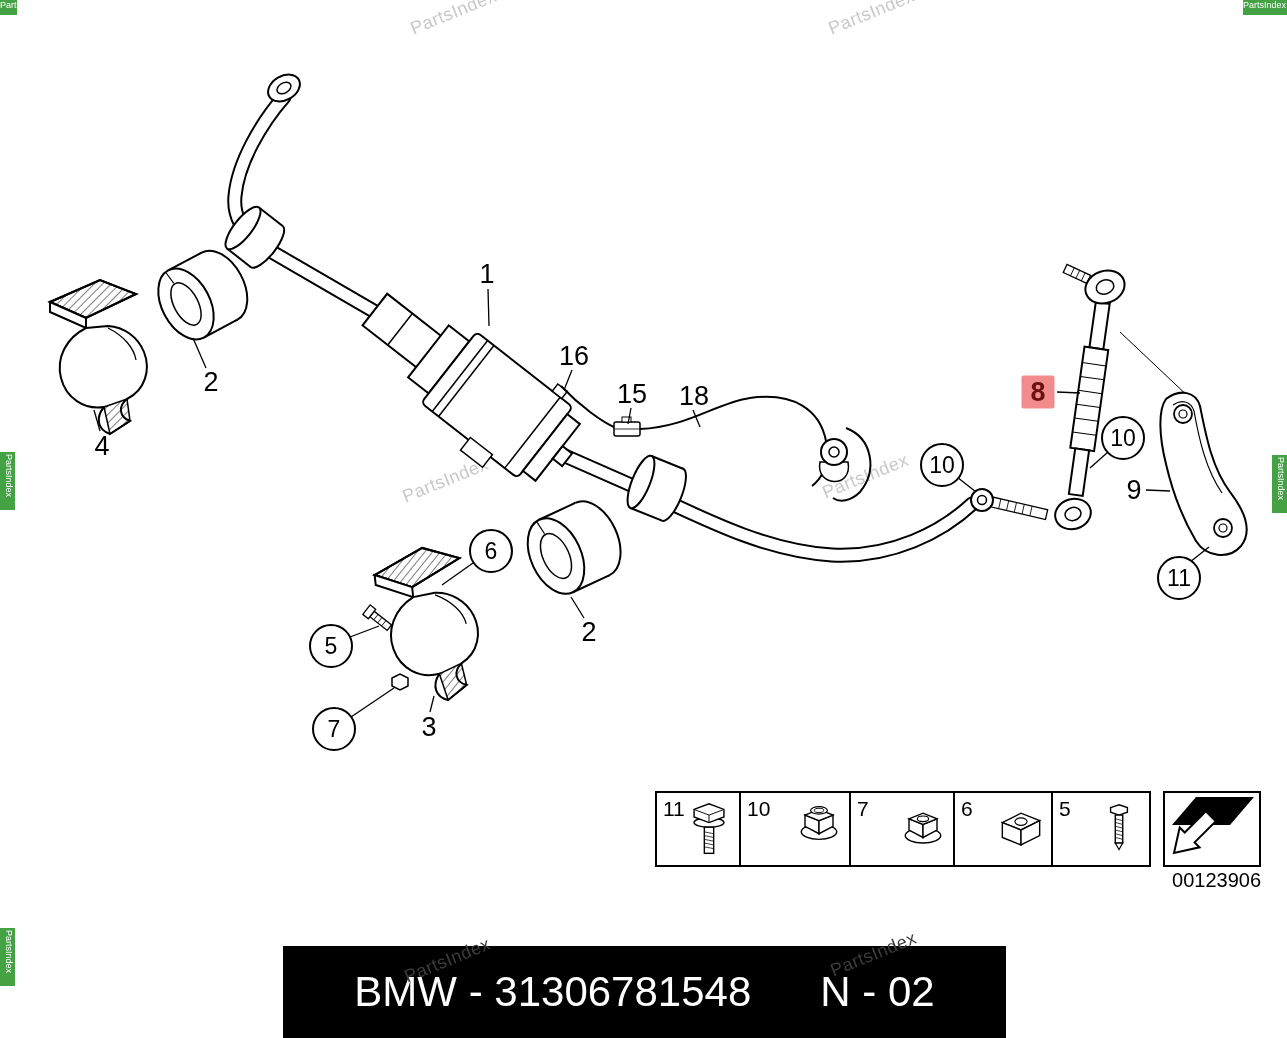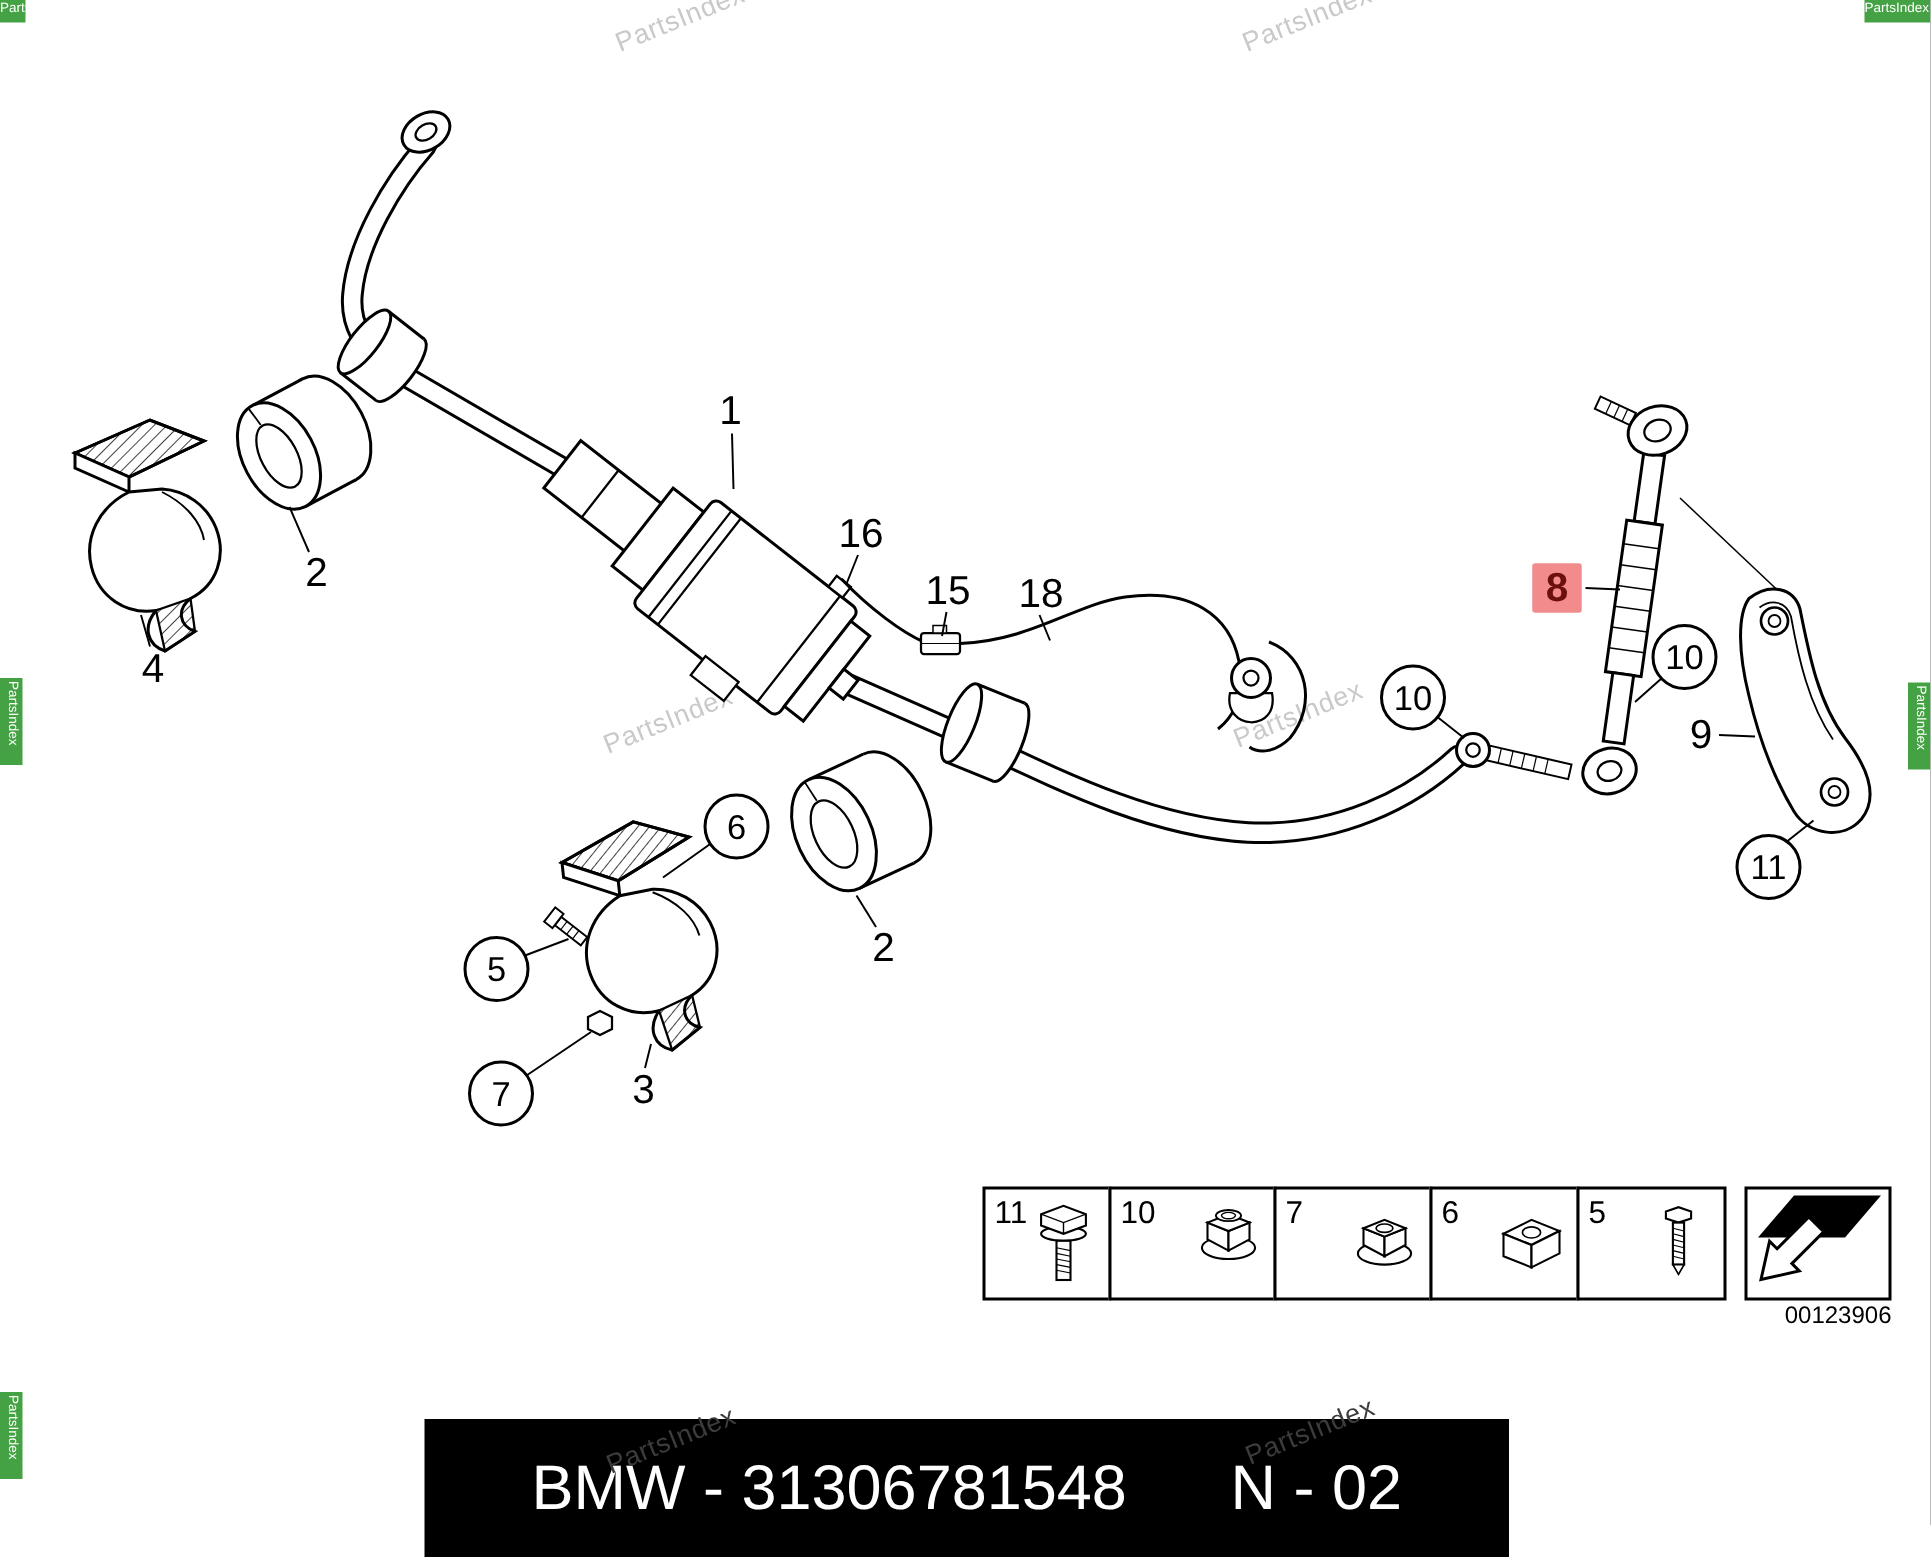--- a/index.html
+++ b/index.html
@@ -27,21 +27,21 @@
 
   
   .legend{position:absolute;left:655px;top:791px;display:flex;z-index:4;}
   .cell{position:relative;height:76px;background:#fff;border:2px solid #000;box-sizing:border-box;}
   .cell + .cell{margin-left:-2px;}
   .cell .num{position:absolute;left:6px;top:4px;font-size:21px;}
   .cell svg{position:absolute;right:2px;top:6px;}
   .arrowbox{position:absolute;left:1163px;top:791px;width:98px;height:76px;background:#fff;
             border:2px solid #000;box-sizing:border-box;z-index:4;}
   .imgnum{position:absolute;left:1163px;top:869px;width:98px;text-align:right;
-          font-size:16px;z-index:4;}
+          font-size:20px;z-index:4;}
 
   
   .footer{position:absolute;left:283px;top:946px;width:723px;height:92px;background:#000;
           color:#fff;display:flex;align-items:center;justify-content:center;gap:69px;
           font-size:42px;z-index:6;}
 </style>
 </head>
 <body>
 
 <div class="stage">

